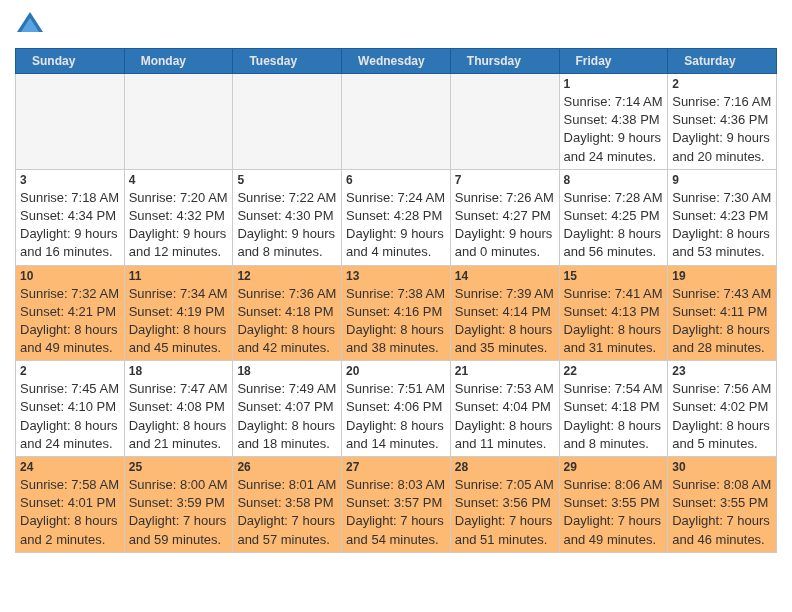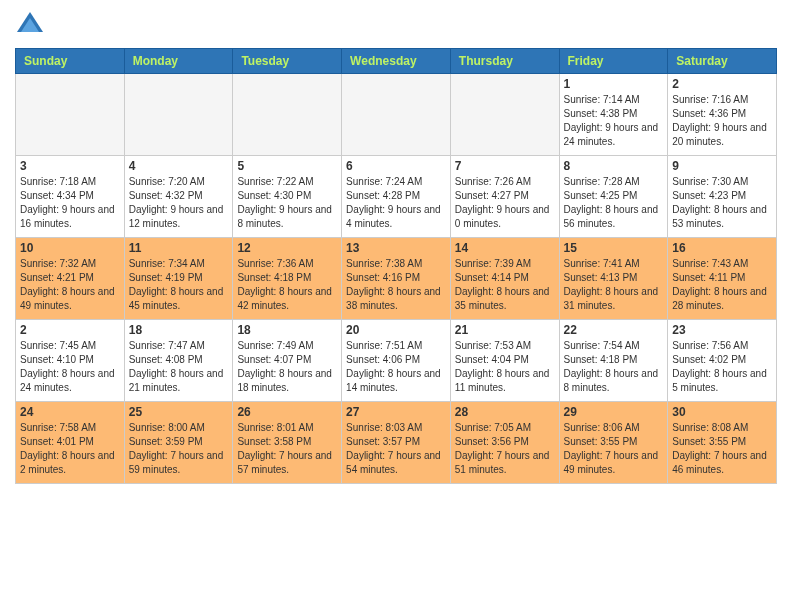--- a/index.html
+++ b/index.html
@@ -13,29 +13,29 @@
     .logo-text { font-size: 18px; font-weight: bold; color: #333; line-height: 1.2; }
     .logo-text span { color: #4a90d9; }
     .logo-icon { width: 30px; height: 30px; margin-right: 4px; }
     
     .title-block { text-align: right; }
     .main-title { font-size: 32px; font-weight: bold; color: #333; }
     .subtitle { font-size: 16px; color: #555; }
     
     .calendar { width: 100%; border-collapse: collapse; table-layout: fixed; }
     
-    .calendar th { background: #2e75b6; color: #bef264; font-size: 12px; font-weight: bold; padding: 5px 8px; text-align: left; border: 1px solid #1a5c9a; }
+    .calendar th { background: #2e75b6; color: #e5e5e5; font-size: 12px; font-weight: bold; padding: 5px 16px; text-align: left; border: 1px solid #1a5c9a; }
     
     .calendar td { border: 1px solid #ccc; vertical-align: top; padding: 3px 4px; font-size: 10px; color: #333; background: #fff; height: 82px; }
     
     .calendar td.empty { background: #f5f5f5; }
     .calendar td.shaded { background: #fdba74; }
     
     .day-num { font-size: 12px; font-weight: bold; color: #333; display: block; margin-bottom: 2px; }
-    .day-info { font-size: 10px; color: #333; line-height: 1.4; }
+    .day-info { font-size: 13px; color: #333; line-height: 1.4; }
   </style>
 </head>
 <body>
 
 <div class="page">
   <div class="header">
     <div class="logo">
       <svg class="logo-icon" viewBox="0 0 30 30">
         <polygon points="15,2 28,22 2,22" fill="#2e75b6"></polygon>
         <polygon points="15,8 24,22 6,22" fill="#5ba3e0"></polygon>
@@ -173,21 +173,21 @@
 and 35 minutes.</div>
           </td>
           <td class="shaded">
             <span class="day-num">15</span>
             <div class="day-info">Sunrise: 7:41 AM
 Sunset: 4:13 PM
 Daylight: 8 hours
 and 31 minutes.</div>
           </td>
           <td class="shaded">
-            <span class="day-num">16</span>
+            <span class="day-num">19</span>
             <div class="day-info">Sunrise: 7:43 AM
 Sunset: 4:11 PM
 Daylight: 8 hours
 and 28 minutes.</div>
           </td>
         </tr>
         <tr>
           <td>
             <span class="day-num">2</span>
             <div class="day-info">Sunrise: 7:45 AM

